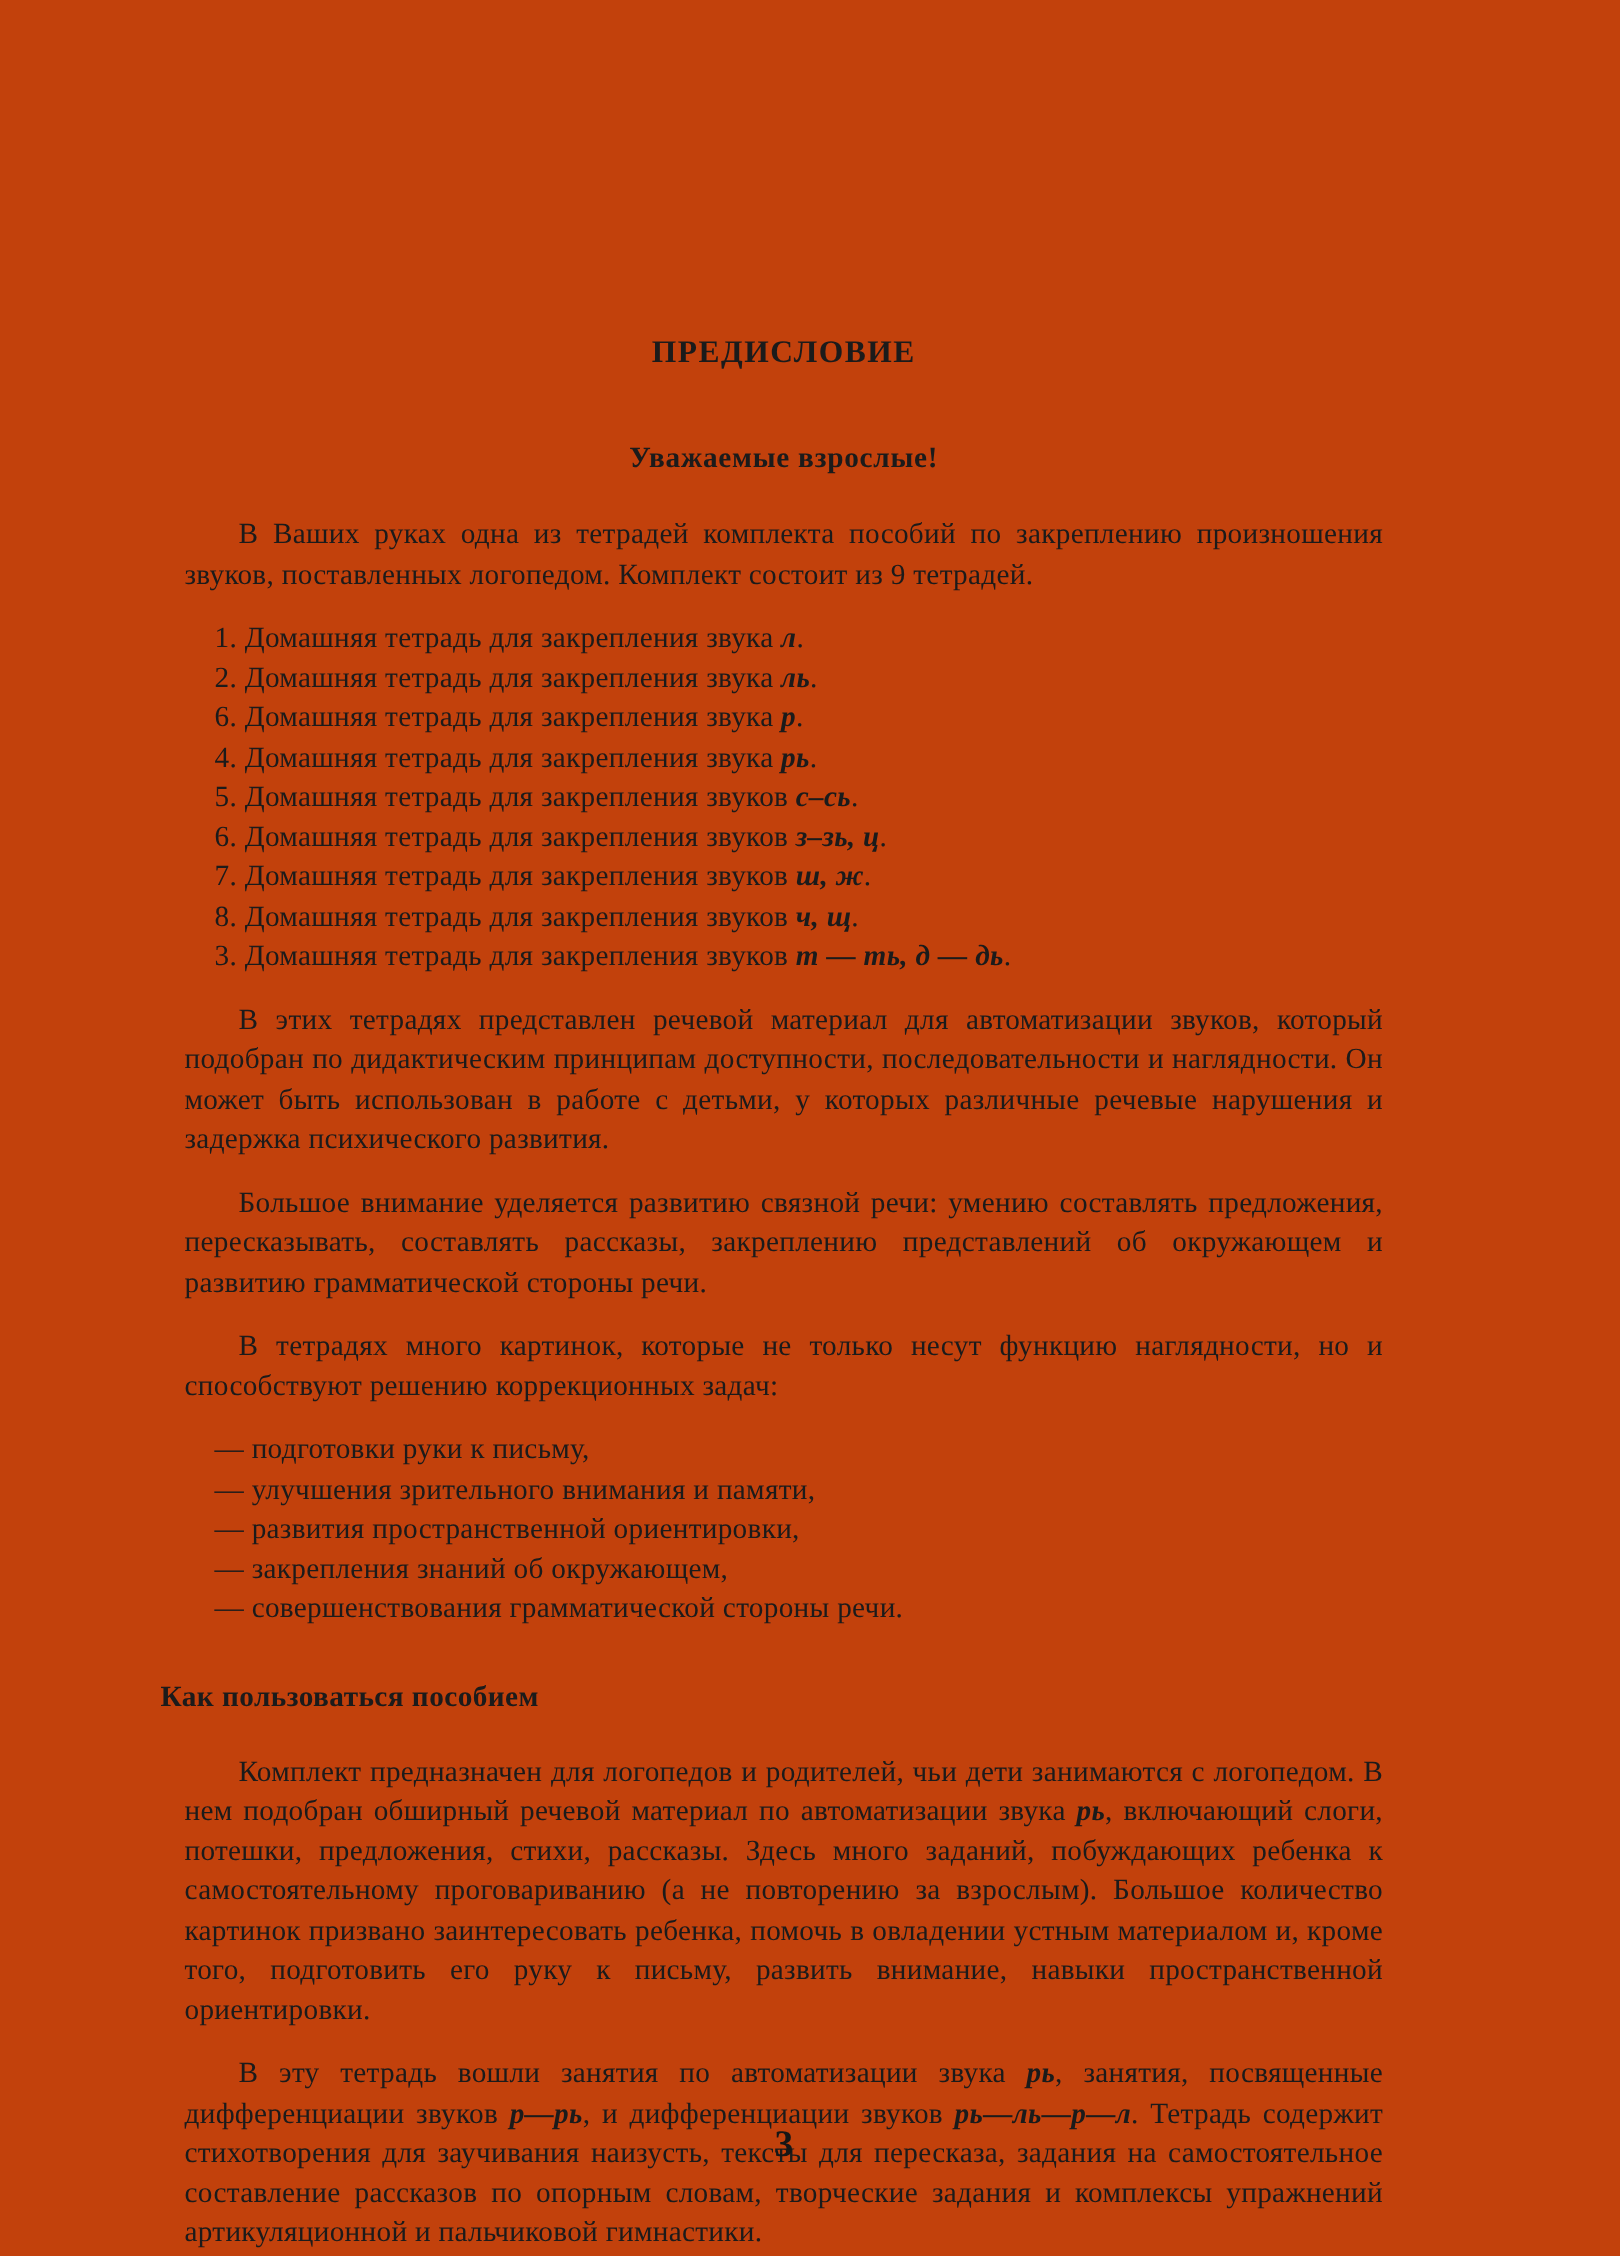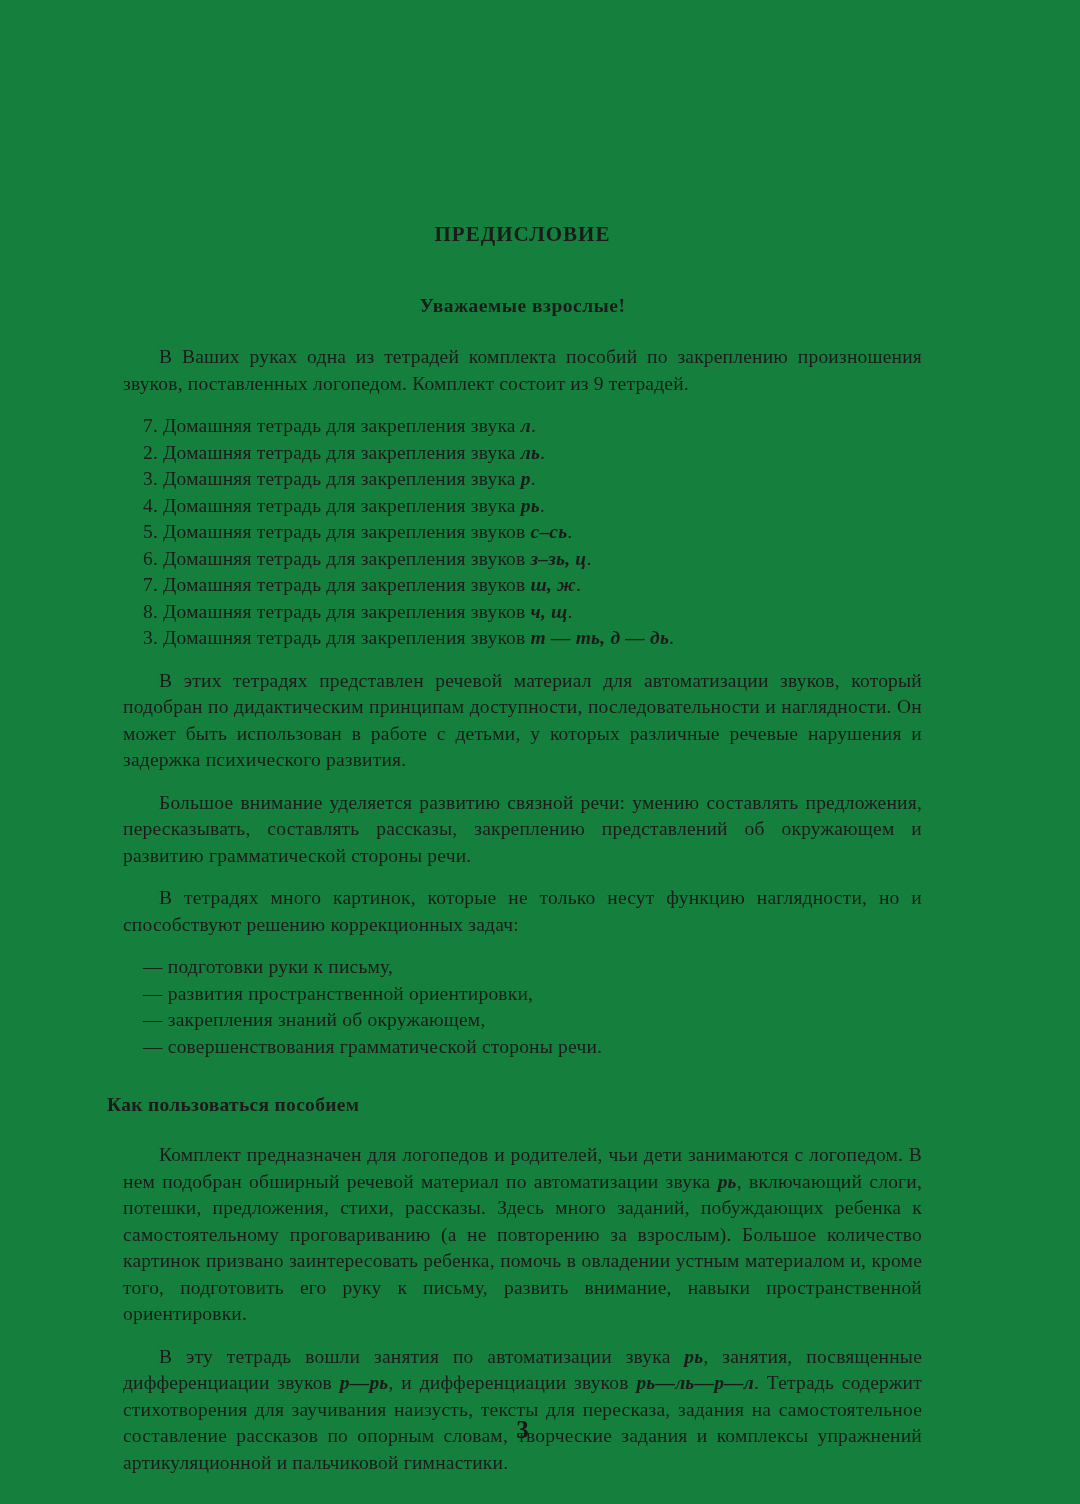--- a/index.html
+++ b/index.html
@@ -4,21 +4,21 @@
 <style>
   html, body {
     margin: 0;
     padding: 0;
     background: #ffffff;
   }
   .page {
     position: relative;
     width: 1080px;
     height: 1504px;
-    background: #15803d;
+    background: #c2410c;
     font-family: "Liberation Serif", "DejaVu Serif", serif;
     color: #1b1b1b;
     overflow: hidden;
   }
   .content {
     position: absolute;
     left: 107px;
     top: 0;
     width: 831px;
     padding-top: 221px;
@@ -87,37 +87,38 @@
 <div class="page">
   <div class="content body-text">
 
     <h1 class="doc-title">ПРЕДИСЛОВИЕ</h1>
 
     <h2 class="greeting">Уважаемые взрослые!</h2>
 
     <p class="para first-after-heading">В Ваших руках одна из тетрадей комплекта пособий по закреплению произношения звуков, поставленных логопедом. Комплект состоит из 9 тетрадей.</p>
 
     <div class="book-list">
-      <div class="book-item"><span>7. Домашняя тетрадь для закрепления звука </span><span class="sound">л</span><span>.</span></div>
+      <div class="book-item"><span>1. Домашняя тетрадь для закрепления звука </span><span class="sound">л</span><span>.</span></div>
       <div class="book-item"><span>2. Домашняя тетрадь для закрепления звука </span><span class="sound">ль</span><span>.</span></div>
-      <div class="book-item"><span>3. Домашняя тетрадь для закрепления звука </span><span class="sound">р</span><span>.</span></div>
+      <div class="book-item"><span>6. Домашняя тетрадь для закрепления звука </span><span class="sound">р</span><span>.</span></div>
       <div class="book-item"><span>4. Домашняя тетрадь для закрепления звука </span><span class="sound">рь</span><span>.</span></div>
       <div class="book-item"><span>5. Домашняя тетрадь для закрепления звуков </span><span class="sound">с–сь</span><span>.</span></div>
       <div class="book-item"><span>6. Домашняя тетрадь для закрепления звуков </span><span class="sound">з–зь, ц</span><span>.</span></div>
       <div class="book-item"><span>7. Домашняя тетрадь для закрепления звуков </span><span class="sound">ш, ж</span><span>.</span></div>
       <div class="book-item"><span>8. Домашняя тетрадь для закрепления звуков </span><span class="sound">ч, щ</span><span>.</span></div>
       <div class="book-item"><span>3. Домашняя тетрадь для закрепления звуков </span><span class="sound">т — ть, д — дь</span><span>.</span></div>
     </div>
 
     <p class="para">В этих тетрадях представлен речевой материал для автоматизации звуков, который подобран по дидактическим принципам доступности, последовательности и наглядности. Он может быть использован в работе с детьми, у которых различные речевые нарушения и задержка психического развития.</p>
     <p class="para">Большое внимание уделяется развитию связной речи: умению составлять предложения, пересказывать, составлять рассказы, закреплению представлений об окружающем и развитию грамматической стороны речи.</p>
     <p class="para">В тетрадях много картинок, которые не только несут функцию наглядности, но и способствуют решению коррекционных задач:</p>
 
     <div class="task-list">
       <div class="task-item">— подготовки руки к письму,</div>
+      <div class="task-item">— улучшения зрительного внимания и памяти,</div>
       <div class="task-item">— развития пространственной ориентировки,</div>
       <div class="task-item">— закрепления знаний об окружающем,</div>
       <div class="task-item">— совершенствования грамматической стороны речи.</div>
     </div>
 
     <h2 class="section-heading">Как пользоваться пособием</h2>
 
     <p class="para"><span>Комплект предназначен для логопедов и родителей, чьи дети занимаются с логопедом. В нем подобран обширный речевой материал по автоматизации звука </span><span class="sound">рь</span><span>, включающий слоги, потешки, предложения, стихи, рассказы. Здесь много заданий, побуждающих ребенка к самостоятельному проговариванию (а не повторению за взрослым). Большое количество картинок призвано заинтересовать ребенка, помочь в овладении устным материалом и, кроме того, подготовить его руку к письму, развить внимание, навыки пространственной ориентировки.</span></p>
 
     <p class="para"><span>В эту тетрадь вошли занятия по автоматизации звука </span><span class="sound">рь</span><span>, занятия, посвященные дифференциации звуков </span><span class="sound">р—рь</span><span>, и дифференциации звуков </span><span class="sound">рь—ль—р—л</span><span>. Тетрадь содержит стихотворения для заучивания наизусть, тексты для пересказа, задания на самостоятельное составление рассказов по опорным словам, творческие задания и комплексы упражнений артикуляционной и пальчиковой гимнастики.</span></p>

